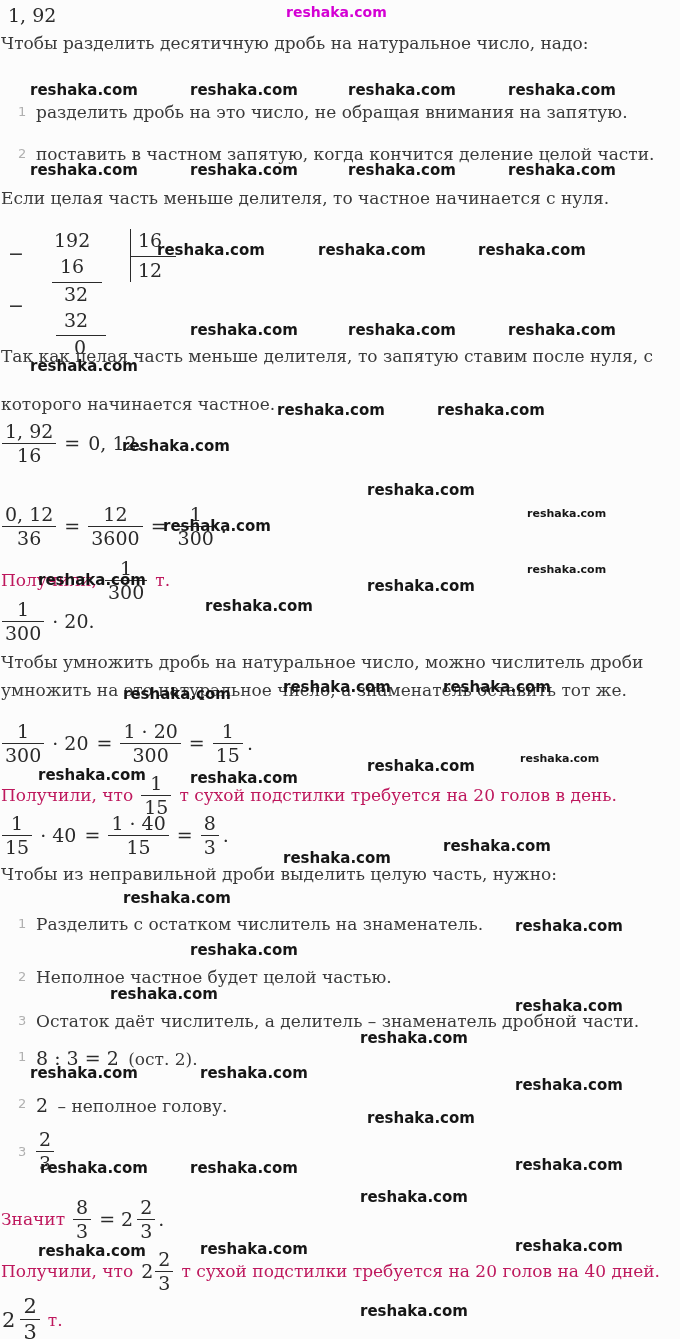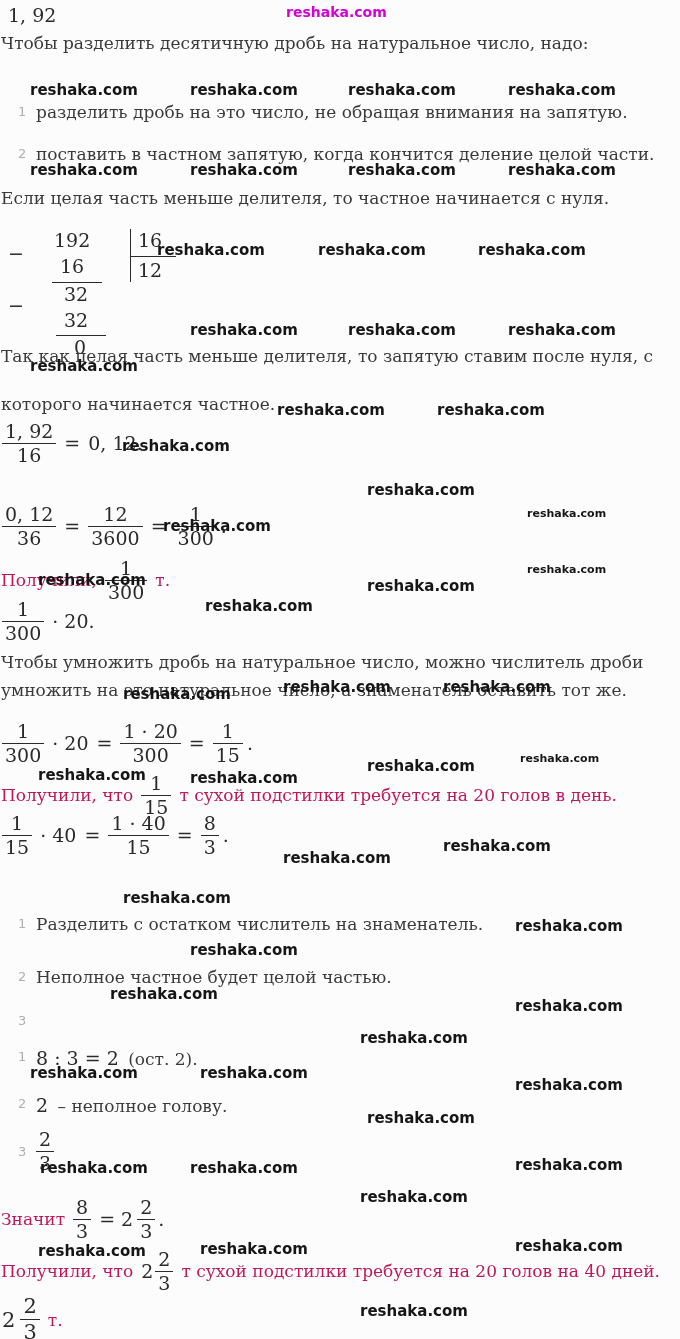--- a/index.html
+++ b/index.html
@@ -171,31 +171,33 @@
       <span class="fd">15</span>
     </span>
     <span>=</span>
     <span class="frac">
       <span class="fn">8</span>
       <span class="fd">3</span>
     </span>
     <span style="margin-left:-4px">.</span>
   </div>
 
+  <p class="para" style="top:864px">Чтобы из неправильной дроби выделить целую часть, нужно:</p>
 
   <div class="step" style="top:913px">
     <span class="mk">1</span>
     <span>Разделить с остатком числитель на знаменатель.</span>
   </div>
   <div class="step" style="top:966px">
     <span class="mk">2</span>
     <span>Неполное частное будет целой частью.</span>
   </div>
   <div class="step" style="top:1010px">
     <span class="mk">3</span>
+    <span>Остаток даёт числитель, а делитель – знаменатель дробной части.</span>
   </div>
 
   <div class="step" style="top:1046px">
     <span class="mk">1</span>
     <span class="mathtxt">8 : 3 = 2</span>
     <span>(ост. 2).</span>
   </div>
   <div class="step" style="top:1093px">
     <span class="mk">2</span>
     <span class="mathtxt">2</span>

